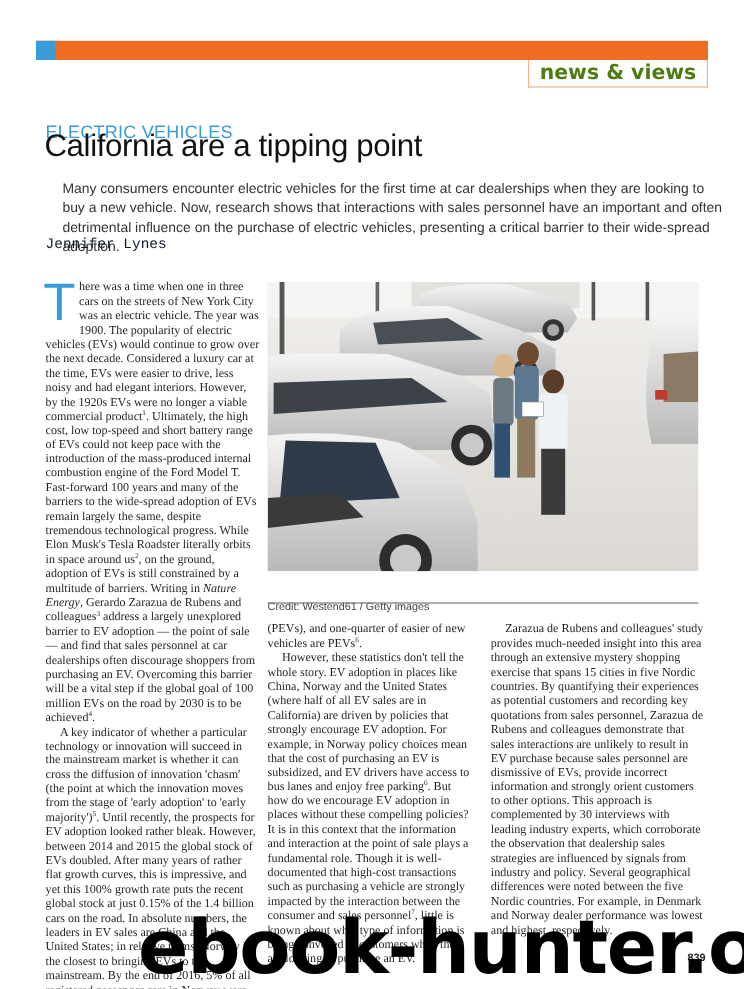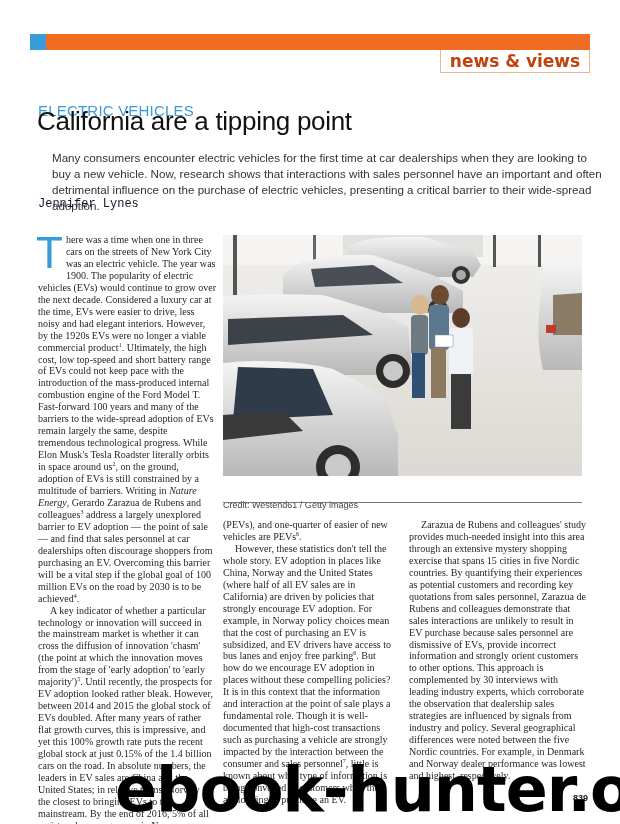--- a/index.html
+++ b/index.html
@@ -1,20 +1,20 @@
 <!DOCTYPE html>
 <html><head>
 <meta charset="utf-8">
 <style>
   html, body { margin: 0; padding: 0; background: #ffffff; }
   body { width: 620px; height: 824px; position: relative; overflow: hidden; font-family: "Liberation Serif", serif; color: #231f20; }
   .topbar { position: absolute; left: 30px; top: 34px; width: 560px; height: 16px; background: #ef6c22; }
   .topbar .blue { position: absolute; left: 0; top: 0; width: 16px; height: 16px; background: #3a9bd9; }
   .section-box { position: absolute; left: 440px; top: 50px; width: 148px; height: 22px; border: 1px solid #f1b58f; border-top: none; display: flex; align-items: center; justify-content: center; }
-  .section-box span { font-family: "DejaVu Sans", sans-serif; font-weight: bold; font-size: 17px; color: #c2410c; letter-spacing: 0px; }
+  .section-box span { font-family: "DejaVu Sans", sans-serif; font-weight: bold; font-size: 17px; color: #4d7c0f; letter-spacing: 0px; }
   .kicker { position: absolute; left: 38px; top: 102px; font-family: "Liberation Sans", sans-serif; font-size: 15px; color: #3a9bd9; letter-spacing: 0.2px; }
   .headline { position: absolute; left: 37px; top: 106px; font-family: "Liberation Sans", sans-serif; font-size: 26px; color: #111; letter-spacing: -0.3px; }
   .standfirst { position: absolute; left: 52px; top: 150px; width: 556px; font-family: "Liberation Sans", sans-serif; font-size: 11.6px; line-height: 16px; color: #333; }
   .author { position: absolute; left: 38px; top: 197px; font-family: Liberation Mono, monospace; font-size: 12px; color: #0f172a; }
   .col { position: absolute; font-size: 10.05px; line-height: 11.95px; color: #231f20; text-align: left; }
   .col p { margin: 0; }
   .col p.indent { text-indent: 12px; }
   .col1 { left: 38px; top: 234px; width: 178px; }
   .col2 { left: 223px; top: 519px; width: 172px; }
   .col3 { left: 409px; top: 519px; width: 178px; }

